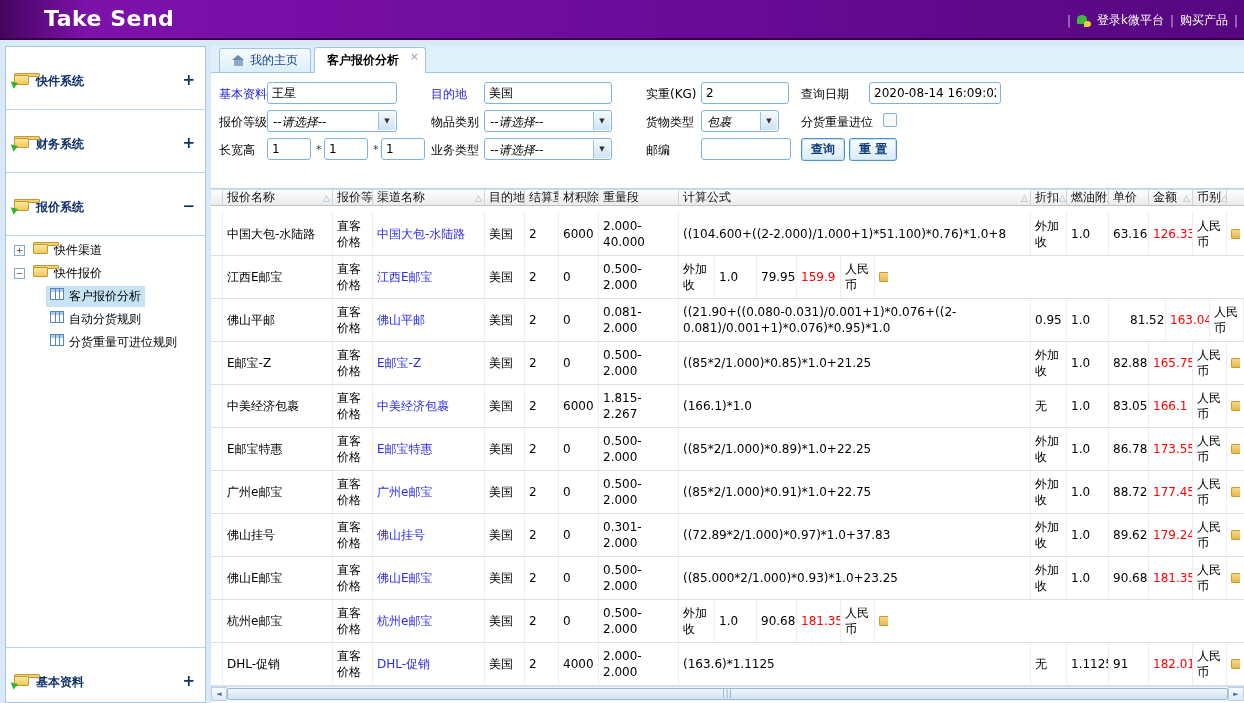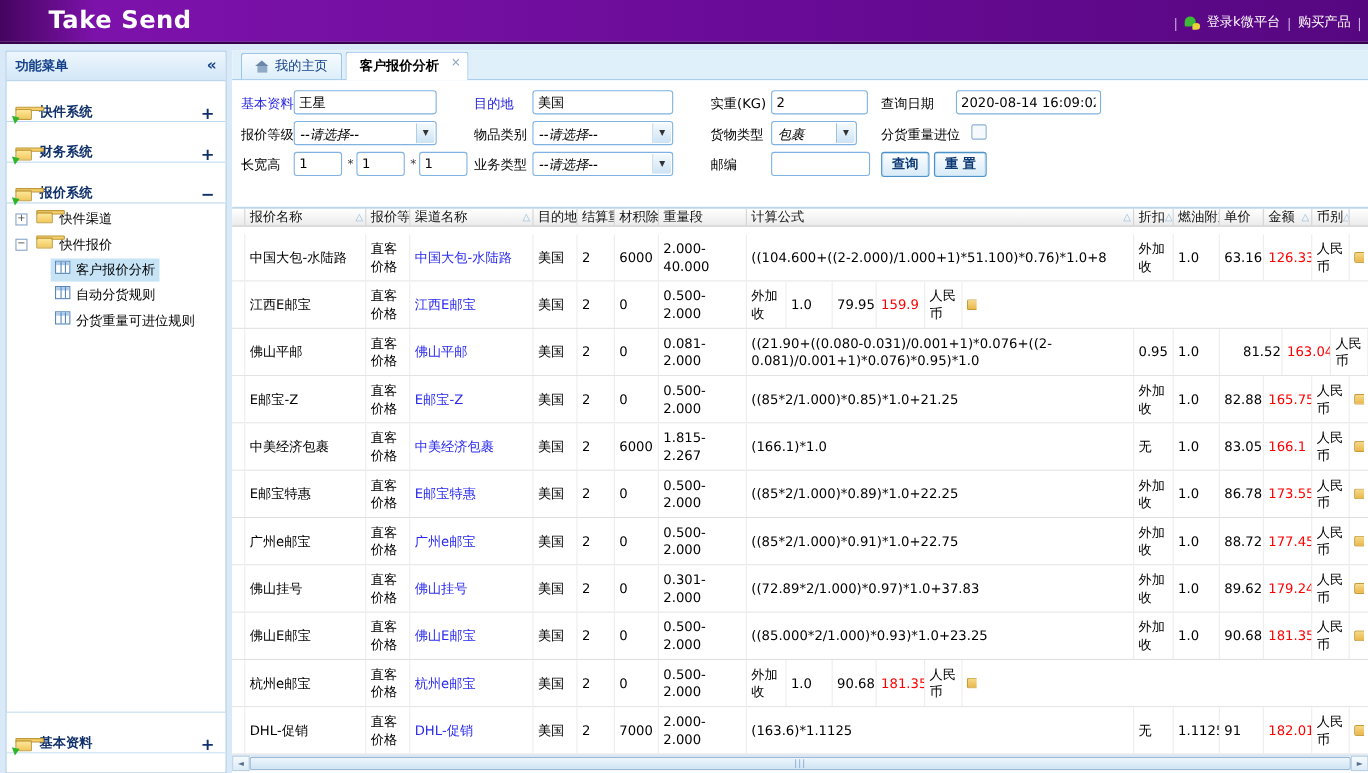--- a/index.html
+++ b/index.html
@@ -20,22 +20,22 @@
   .wechat .g { left:0; top:0; width:10px; height:9px; background:#3db837; }
   .wechat .y { right:0; bottom:0; width:7px; height:6px; background:#e8d23a; }
 
   
   .sidebar { position:absolute; left:5px; top:46px; width:201px; height:657px;
     background:#fff; border:1px solid #a5c7e5; overflow:hidden; }
   .side-title { height:27px; display:flex; align-items:center; justify-content:space-between;
     padding:0 8px; background:linear-gradient(#eef6fd,#d3e7f7); border-bottom:1px solid #a5c7e5;
     color:#15428b; font-size:12px; font-weight:bold; }
   .collapse-btn { font-size:14px; cursor:pointer; color:#15428b; font-weight:bold; }
-  .acc-item { height:37px; display:flex; align-items:flex-end; gap:6px; padding:0 10px 0 8px;
-    border-bottom:1px solid #bcd7ee; background:#fff; cursor:pointer; }
+  .acc-item { height:37px; display:flex; align-items:flex-start; gap:6px; padding:0 10px 0 8px;
+    border-bottom:1px solid #bcd7ee; background:#fff; cursor:pointer;margin-top:26px; }
   .acc-item .lbl { font-size:12px; font-weight:bold; color:#10306b; }
   .acc-item .state { margin-left:auto; font-size:15px; font-weight:bold; color:#10306b; line-height:14px; }
   .acc-bottom { position:absolute; left:0; right:0; top:600px; border-top:1px solid #bcd7ee; }
   
   .ic-folder { position:relative; width:16px; height:13px; flex:none; }
   .ic-folder .tab { position:absolute; left:0; top:0; width:7px; height:4px; background:#f4cf6b; border:1px solid #c09a3a; border-radius:1px; }
   .ic-folder .bodyp { position:absolute; left:0; top:2px; width:15px; height:10px; background:linear-gradient(#fde79a,#f2c95c); border:1px solid #c09a3a; border-radius:1px; }
   .ic-folder .arrow { position:absolute; left:-2px; bottom:-2px; width:0; height:0;
     border-left:6px solid #2fb52a; border-top:4px solid transparent; border-bottom:4px solid transparent; transform:rotate(-20deg); }
   
@@ -121,24 +121,20 @@
           <i class="y"></i>
         </span>
       <a>登录k微平台</a>
       <span class="tl-sep">|</span>
       <a>购买产品</a>
       <span class="tl-sep">|</span>
     </div>
   </div>
 
   <div class="sidebar">
-    <div class="side-title">
-      <span>功能菜单</span>
-      <span class="collapse-btn">«</span>
-    </div>
 
     <div class="acc-item">
       <span class="ic-folder">
           <span class="tab"></span>
           <span class="bodyp"></span>
           <span class="arrow"></span>
         </span>
       <span class="lbl">快件系统</span>
       <span class="state">+</span>
     </div>
@@ -555,21 +551,21 @@
         </div>
         <div class="trow">
           <div class="cell col-spacer" style="width: 12px;"></div>
           <div class="cell col-quote_name" style="width: 110px;">DHL-促销</div>
           <div class="cell col-quote_level" style="width: 40px;">直客价格</div>
           <div class="cell col-channel_name" style="width: 112px;">
             <a class="chan-link">DHL-促销</a>
           </div>
           <div class="cell col-destination" style="width: 40px;">美国</div>
           <div class="cell col-billing_weight" style="width: 34px;">2</div>
-          <div class="cell col-volume_divisor" style="width: 40px;">7000</div>
+          <div class="cell col-volume_divisor" style="width: 40px;">4000</div>
           <div class="cell col-weight_range" style="width: 80px;">2.000-2.000</div>
           <div class="cell col-formula" style="width: 352px;">(163.6)*1.1125</div>
           <div class="cell col-discount" style="width: 36px;">无</div>
           <div class="cell col-fuel_surcharge" style="width: 42px;">1.1125</div>
           <div class="cell col-unit_price" style="width: 40px;">91</div>
           <div class="cell col-amount" style="width: 44px;">182.01</div>
           <div class="cell col-currency" style="width: 34px;">人民币</div>
           <div class="cell col-action" style="width: 18px;">
             <span class="sliver"></span>
           </div>

